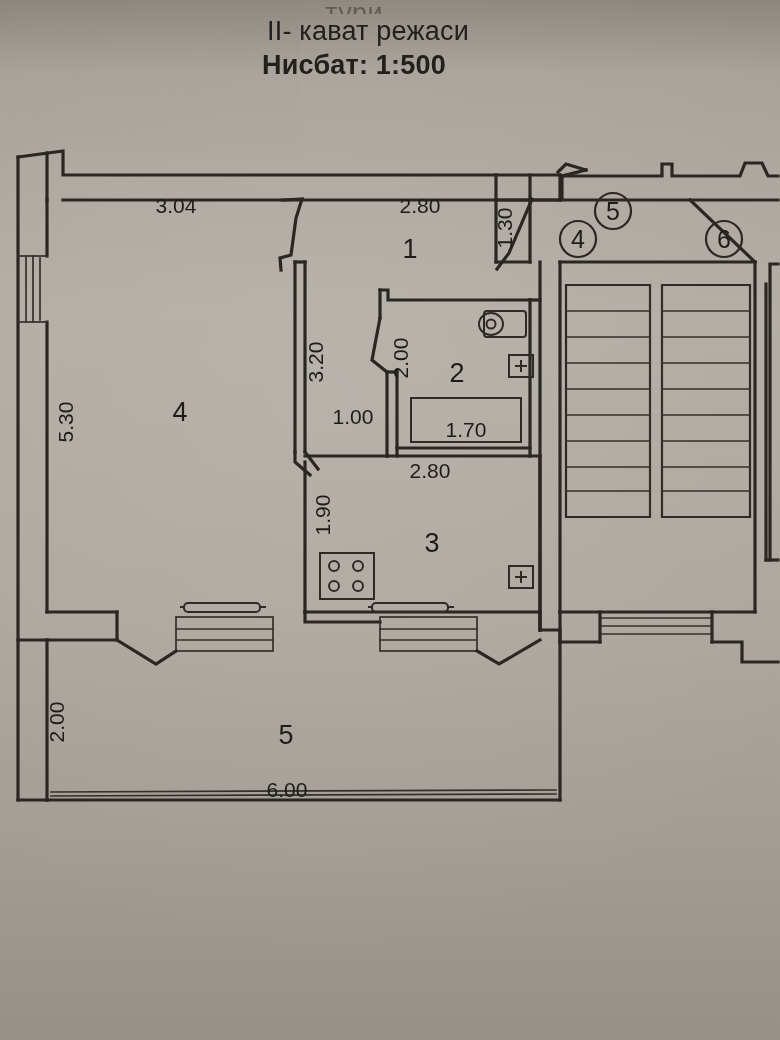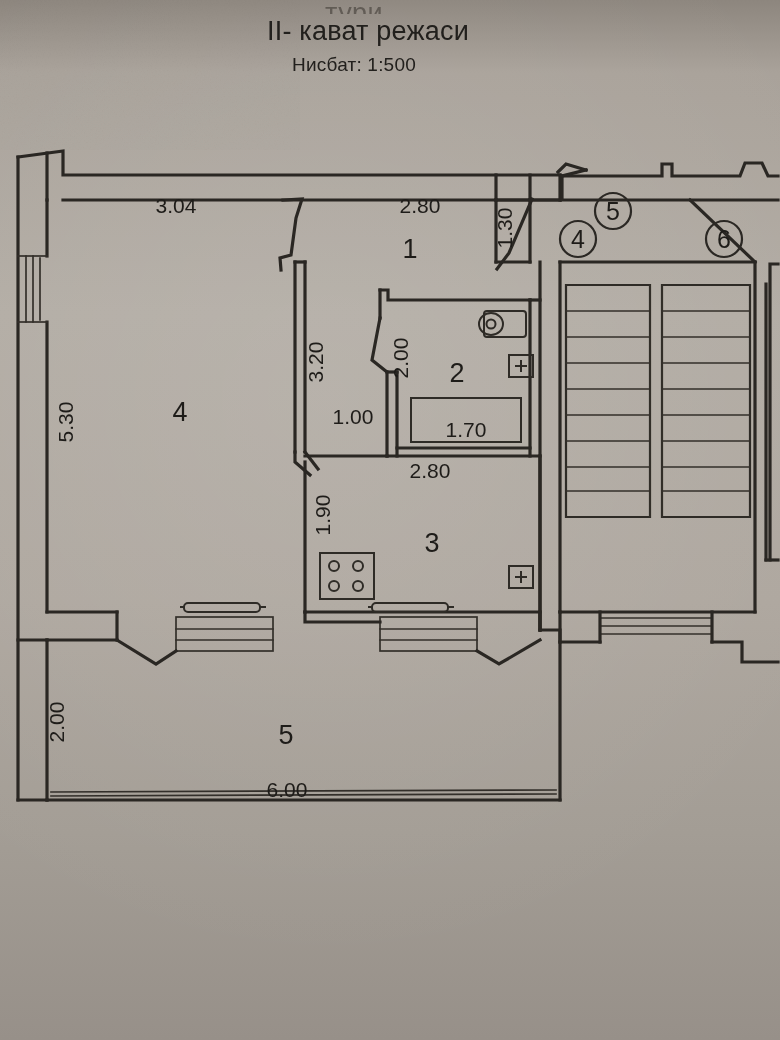--- a/index.html
+++ b/index.html
@@ -51,24 +51,24 @@
     letter-spacing: .5px;
   }
   #title-main {
     font-size: 27px;
     line-height: 34px;
     letter-spacing: .2px;
     font-weight: 400;
     margin-left: 28px;
   }
   #title-scale {
-    font-size: 19px;
+    font-size: 27px;
     line-height: 34px;
     letter-spacing: .2px;
-    font-weight: 400;
+    font-weight: 700;
   }
 
   
   #plan-wrap {
     position: absolute;
     left: 0; top: 0;
     width: 780px; height: 1040px;
   }
   svg#plan { display: block; width: 780px; height: 1040px; }
 

